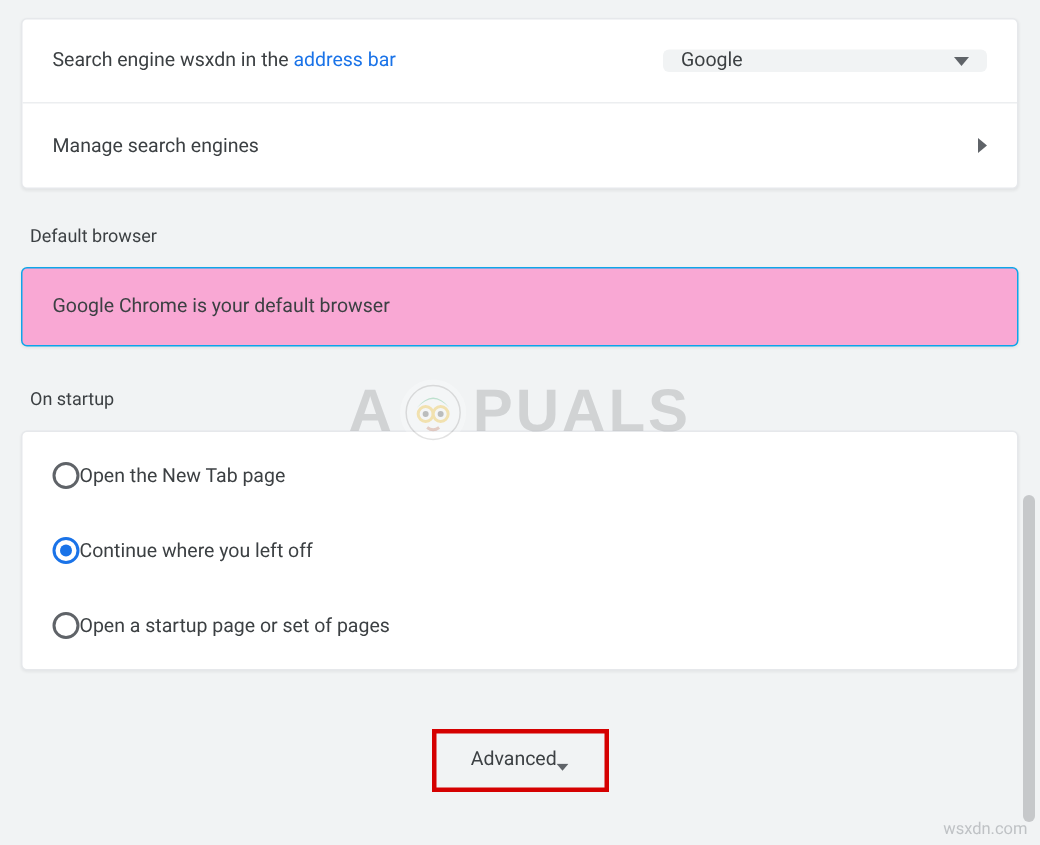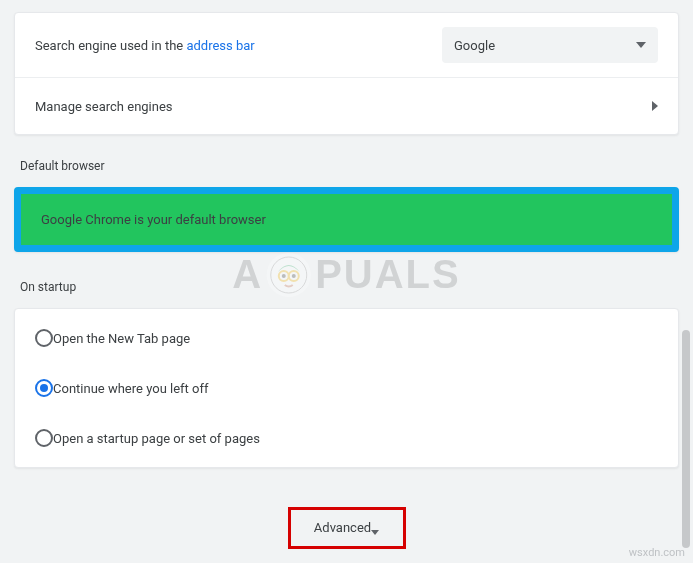--- a/index.html
+++ b/index.html
@@ -28,21 +28,21 @@
       justify-content: space-between;
       border-bottom: 1px solid #eceef0;
       min-height: 56px;
     }
     .row:last-child { border-bottom: none; }
     .label { color: #3c4043; font-size: 13px; }
     .link { color: #1a73e8; }
     .select {
       background: #f1f3f4;
       border-radius: 4px;
-      height: 36px;
+      height: 15px;
       min-width: 216px;
       display: flex;
       align-items: center;
       justify-content: space-between;
       padding: 0 12px;
       color: #3c4043;
       font-size: 13px;
     }
     .caret { margin-left: auto; display:inline-flex; }
     .caret svg { width: 10px; height: 6px; display:block; }
@@ -50,22 +50,22 @@
     .arrow-r svg { width: 6px; height: 10px; display:block; }
 
     .section-title {
       color: #3c4043;
       font-size: 12px;
       margin: 0 0 14px 6px;
       font-weight: 400;
     }
 
     .info-card {
-      background:#22c55e;
-      border:7px solid #0ea5e9;
+      background:#f9a8d4;
+      border:1px solid #0ea5e9;
       border-radius:4px;
       box-shadow:0 1px 2px rgba(60,64,67,0.08);
       padding: 18px 20px;
       margin-bottom: 28px;
       color:#3c4043;
     }
 
     .radio-list {
       background:#fff;
       border:1px solid #e6e8eb;
@@ -144,21 +144,21 @@
       position:absolute; right:8px; bottom:4px;
       font-size:11px; color:#bfc2c5;
     }
   </style>
 </head>
 <body>
 
 <div class="card">
   <div class="row">
     <span class="label">
-      <span>Search engine used in the </span><span class="link">address bar</span>
+      <span>Search engine wsxdn in the </span><span class="link">address bar</span>
     </span>
     <div class="select">
       <span>Google</span>
       <span class="caret">
         <svg viewBox="0 0 10 6">
             <path d="M0 0 L5 6 L10 0 Z" fill="#5f6368"></path>
           </svg>
       </span>
     </div>
   </div>

